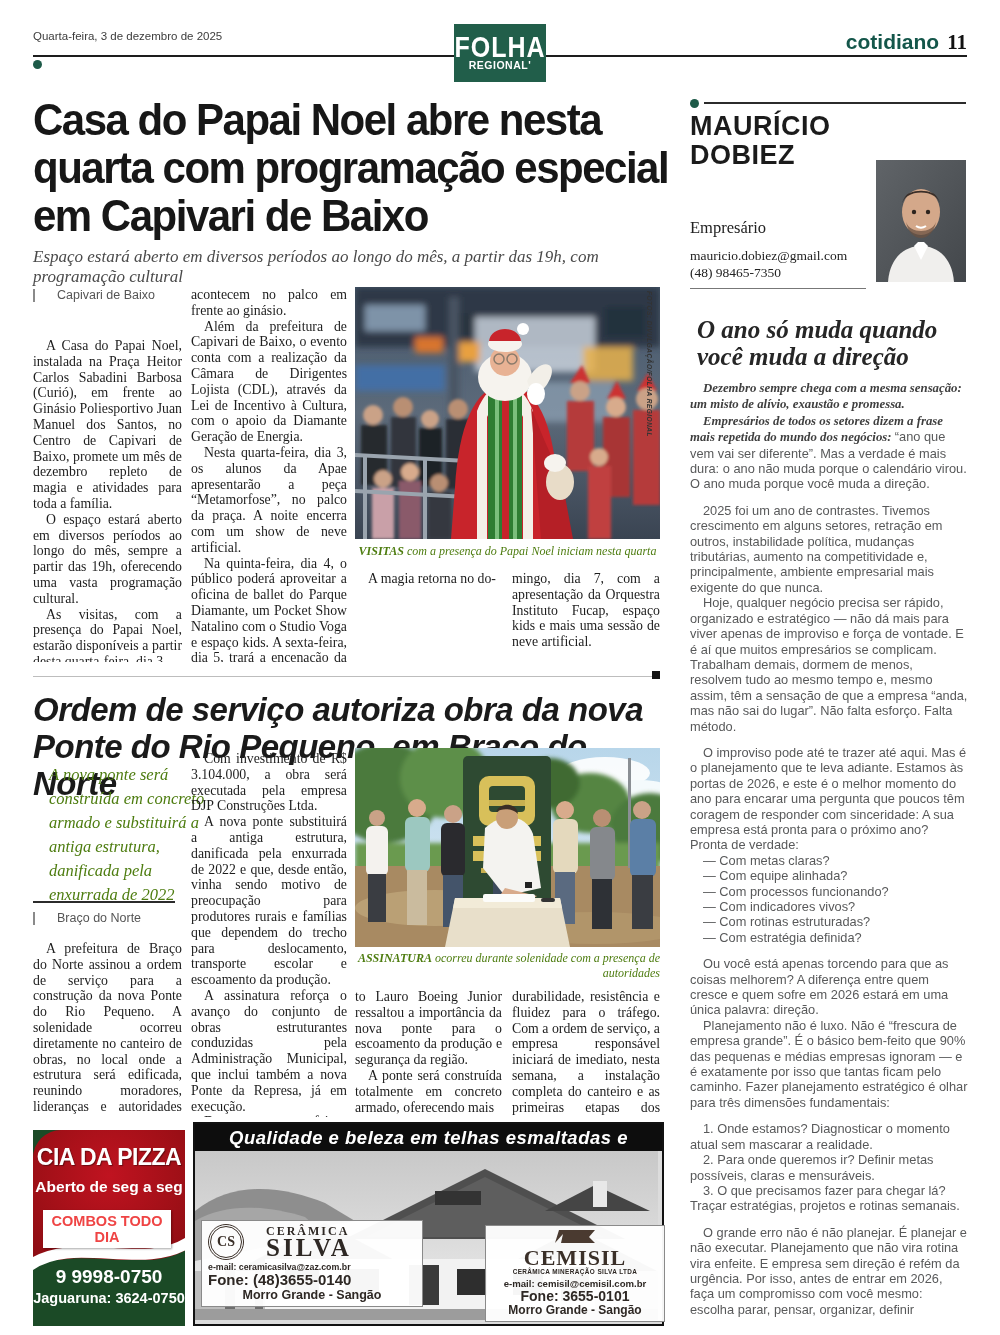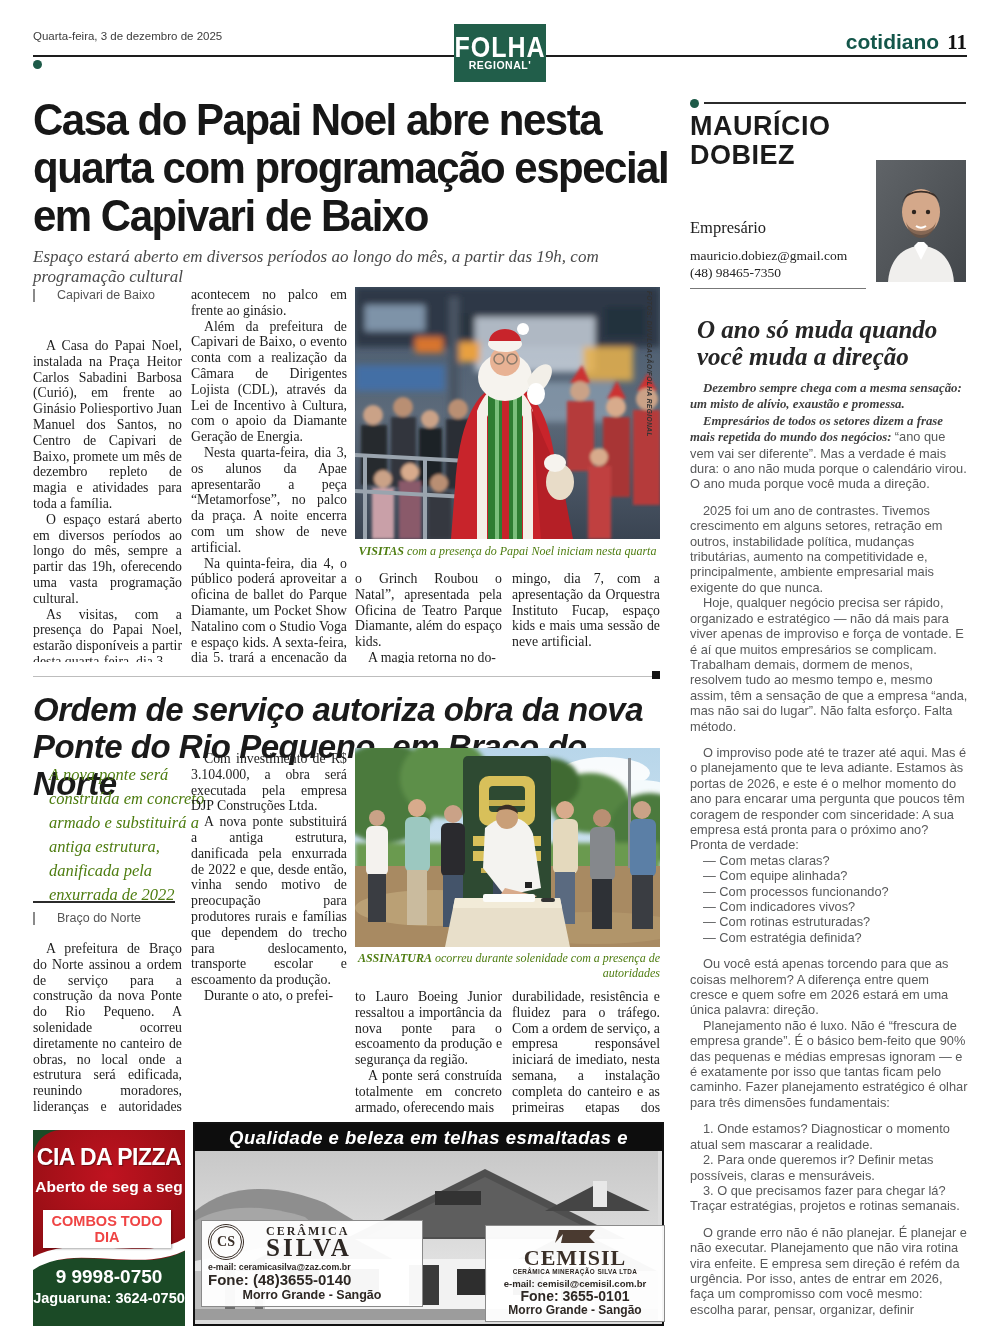--- a/index.html
+++ b/index.html
@@ -232,40 +232,40 @@
       <ellipse cx="200" cy="176" rx="11" ry="9" fill="#f6f3ee"></ellipse>
     </g>
   </svg>
 </div>
 <div class="abs photo1-credit">FOTOS: DIVULGAÇÃO/FOLHA REGIONAL</div>
 
 <div class="abs caption a1-caption">
   <span class="capb">VISITAS</span><span> com a presença do Papai Noel iniciam nesta quarta</span>
 </div>
 <div class="abs cols a1-col3">
-    <p><span>o Grinch Roubou o Natal”, apresentada pela Oficina de Teatro Parque Diamante, além do espaço kids.</span></p>
     <p class="ind"><span>A magia retorna no do-</span></p>
   </div>
 <div class="abs cols a1-col4">
     <p><span>mingo, dia 7, com a apresentação da Orquestra Instituto Fucap, espaço kids e mais uma sessão de neve artificial.</span></p>
   </div>
 
 <div class="abs div2-line"></div>
 <div class="abs div2-dot"></div>
 
 <h2 class="abs a2-headline" style="margin:0">Ordem de serviço autoriza obra da nova Ponte do Rio Pequeno, em Braço do Norte</h2>
 <div class="abs a2-lead">A nova ponte será construída em concreto armado e substituirá a antiga estrutura, danificada pela enxurrada de 2022</div>
 <div class="abs a2-rule"></div>
 <div class="abs kick a2-kick">Braço do Norte</div>
 <div class="abs cols a2-col1">
     <p class="ind"><span>A prefeitura de Braço do Norte assinou a ordem de serviço para a construção da nova Ponte do Rio Pequeno. A solenidade ocorreu diretamente no canteiro de obras, no local onde a estrutura será edificada, reunindo moradores, lideranças e autoridades municipais.</span></p>
   </div>
 <div class="abs cols a2-col2">
     <p class="ind"><span>Com investimento de R$ 3.104.000, a obra será executada pela empresa DJP Construções Ltda.</span></p>
     <p class="ind"><span>A nova ponte substituirá a antiga estrutura, danificada pela enxurrada de 2022 e que, desde então, vinha sendo motivo de preocupação para produtores rurais e famílias que dependem do trecho para deslocamento, transporte escolar e escoamento da produção.</span></p>
+    <p class="ind"><span>A assinatura reforça o avanço do conjunto de obras estruturantes conduzidas pela Administração Municipal, que inclui também a nova Ponte da Represa, já em execução.</span></p>
     <p class="ind"><span>Durante o ato, o prefei-</span></p>
   </div>
 
 <div class="abs photo2">
   <svg width="305" height="199" viewBox="0 0 305 199" xmlns="http://www.w3.org/2000/svg">
     <defs>
       <filter id="b3">
           <feGaussianBlur stdDeviation="2"></feGaussianBlur>
         </filter>
       <linearGradient id="sky2" x1="0" y1="0" x2="0" y2="1">

